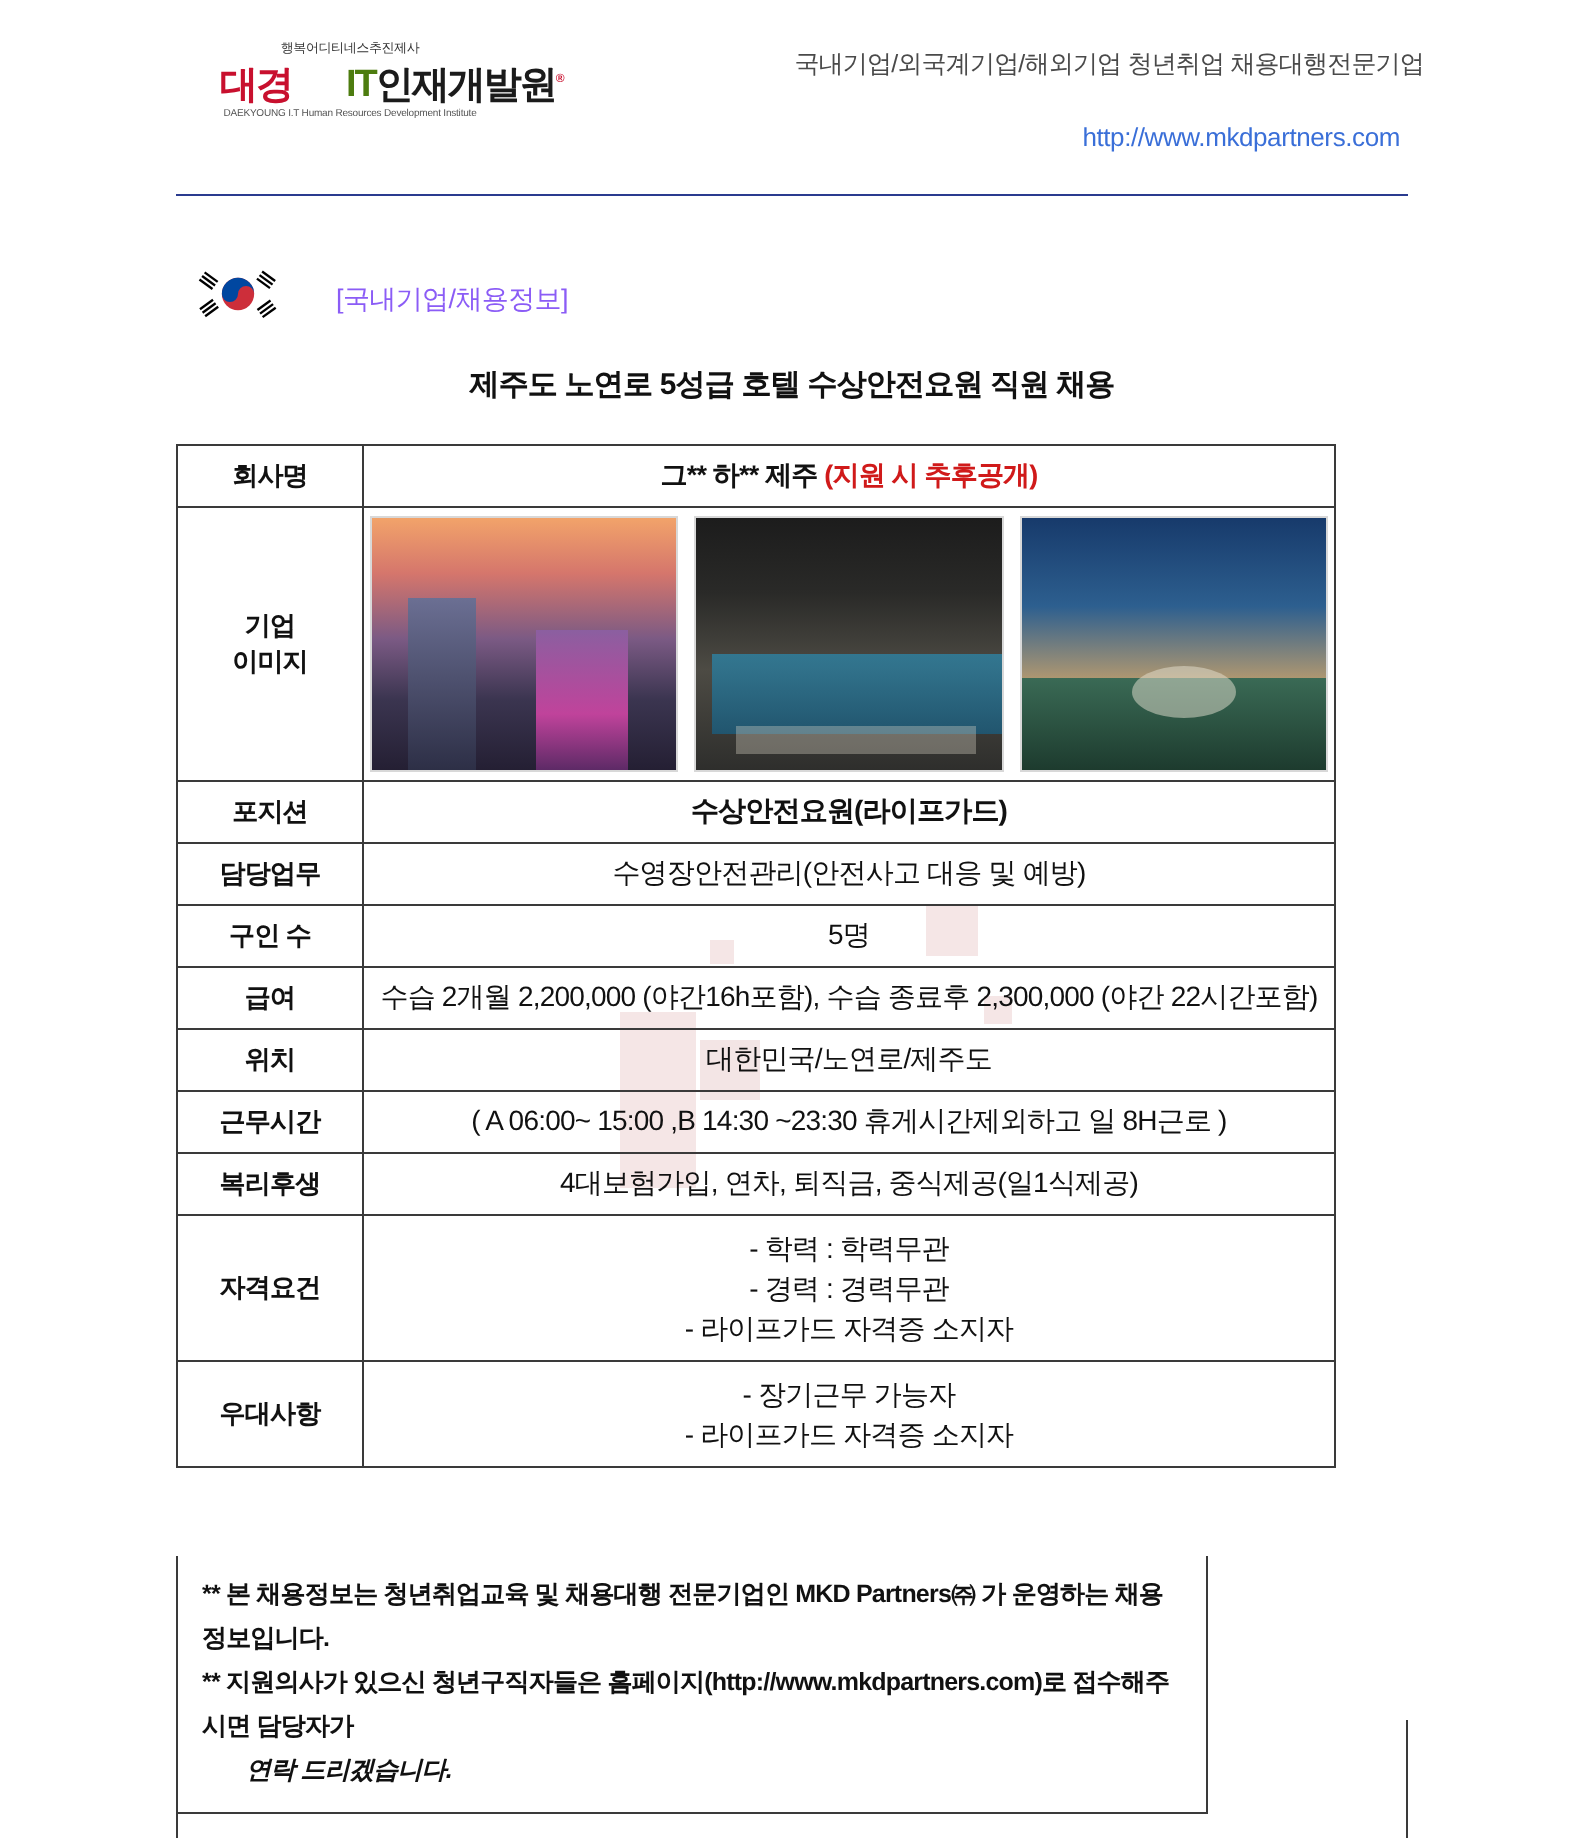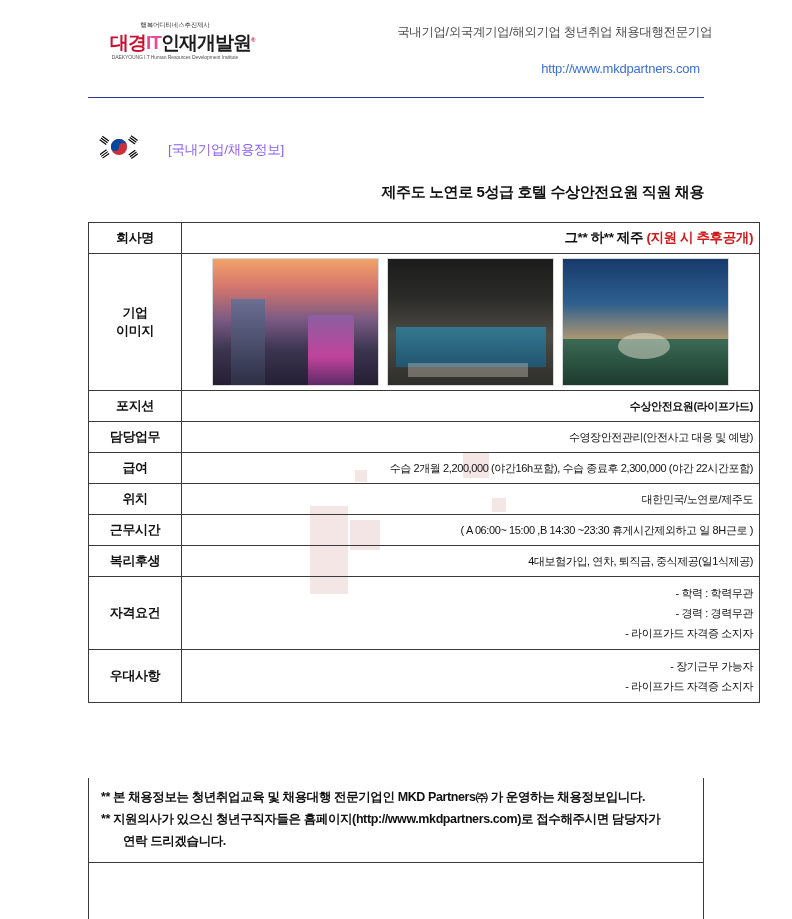--- a/index.html
+++ b/index.html
@@ -45,21 +45,21 @@
   }
   .logo-main {
     font-size: 19px;
     font-weight: bold;
     color: #1b1b1b;
     letter-spacing: -1px;
     line-height: 22px;
     white-space: nowrap;
   }
   .logo-main .accent-red { color: #c8102e; }
-  .logo-main .accent-blue { color: #ec4899; }
+  .logo-main .accent-blue { color: #4d7c0f; margin-left: 27px; }
   .logo-sub {
     font-size: 5px;
     color: #555;
     letter-spacing: -0.1px;
     line-height: 7px;
     white-space: nowrap;
   }
   .logo-reg {
     font-size: 6px;
     vertical-align: super;
@@ -108,52 +108,52 @@
     top: 141px;
     font-size: 13.5px;
     color: #8b5cf6;
     letter-spacing: -0.3px;
   }
   .doc-title {
     position: absolute;
     left: 88px;
     top: 183px;
     width: 616px;
-    text-align: right;
+    text-align: center;
     font-size: 15px;
     font-weight: bold;
     color: #111;
     letter-spacing: -0.4px;
   }
 
   
   .info-table {
     position: absolute;
     left: 88px;
     top: 222px;
-    width: 672px;
+    width: 580px;
     border-collapse: collapse;
     table-layout: fixed;
   }
   .info-table td {
     border: 1px solid #3a3a3a;
-    font-size: 11px;
+    font-size: 14px;
     letter-spacing: -0.4px;
     color: #111;
     padding: 6px 6px;
     vertical-align: middle;
   }
   .info-table td.label {
     width: 80px;
     text-align: center;
     font-weight: bold;
     font-size: 13px;
   }
   .info-table td.value {
-    text-align: right;
+    text-align: center;
   }
   .row-company .value {
     font-weight: bold;
     font-size: 13.5px;
   }
   .red-note { color: #d01a1a; font-weight: bold; }
   .row-images td.value { padding: 4px 3px; }
   .img-strip {
     display: flex;
     gap: 8px;
@@ -224,32 +224,32 @@
 
   .multiline .value {
     line-height: 20px;
   }
 
   
   .notes {
     position: absolute;
     left: 88px;
     top: 778px;
-    width: 616px;
+    width: 516px;
     border: 1px solid #3a3a3a;
     border-top: none;
     padding: 8px 12px 10px 12px;
     box-sizing: border-box;
     font-size: 12.5px;
     font-weight: bold;
     letter-spacing: -0.4px;
     line-height: 22px;
     color: #111;
   }
-  .notes .cont { padding-left: 22px; }
+  .notes .cont { padding-left: 22px; font-style: italic; }
 
   .bottom-frame {
     position: absolute;
     left: 88px;
     top: 860px;
     width: 616px;
     height: 59px;
     border-left: 1px solid #3a3a3a;
     border-right: 1px solid #3a3a3a;
     box-sizing: border-box;
@@ -340,20 +340,24 @@
       <tr>
         <td class="label">포지션</td>
         <td class="value" style="font-weight:bold;">수상안전요원(라이프가드)</td>
       </tr>
 
       <tr>
         <td class="label">담당업무</td>
         <td class="value">수영장안전관리(안전사고 대응 및 예방)</td>
       </tr>
 
+      <tr>
+        <td class="label">구인 수</td>
+        <td class="value">5명</td>
+      </tr>
 
       <tr>
         <td class="label">급여</td>
         <td class="value">수습 2개월 2,200,000 (야간16h포함),  수습 종료후 2,300,000 (야간 22시간포함)</td>
       </tr>
 
       <tr>
         <td class="label">위치</td>
         <td class="value">대한민국/노연로/제주도</td>
       </tr>

